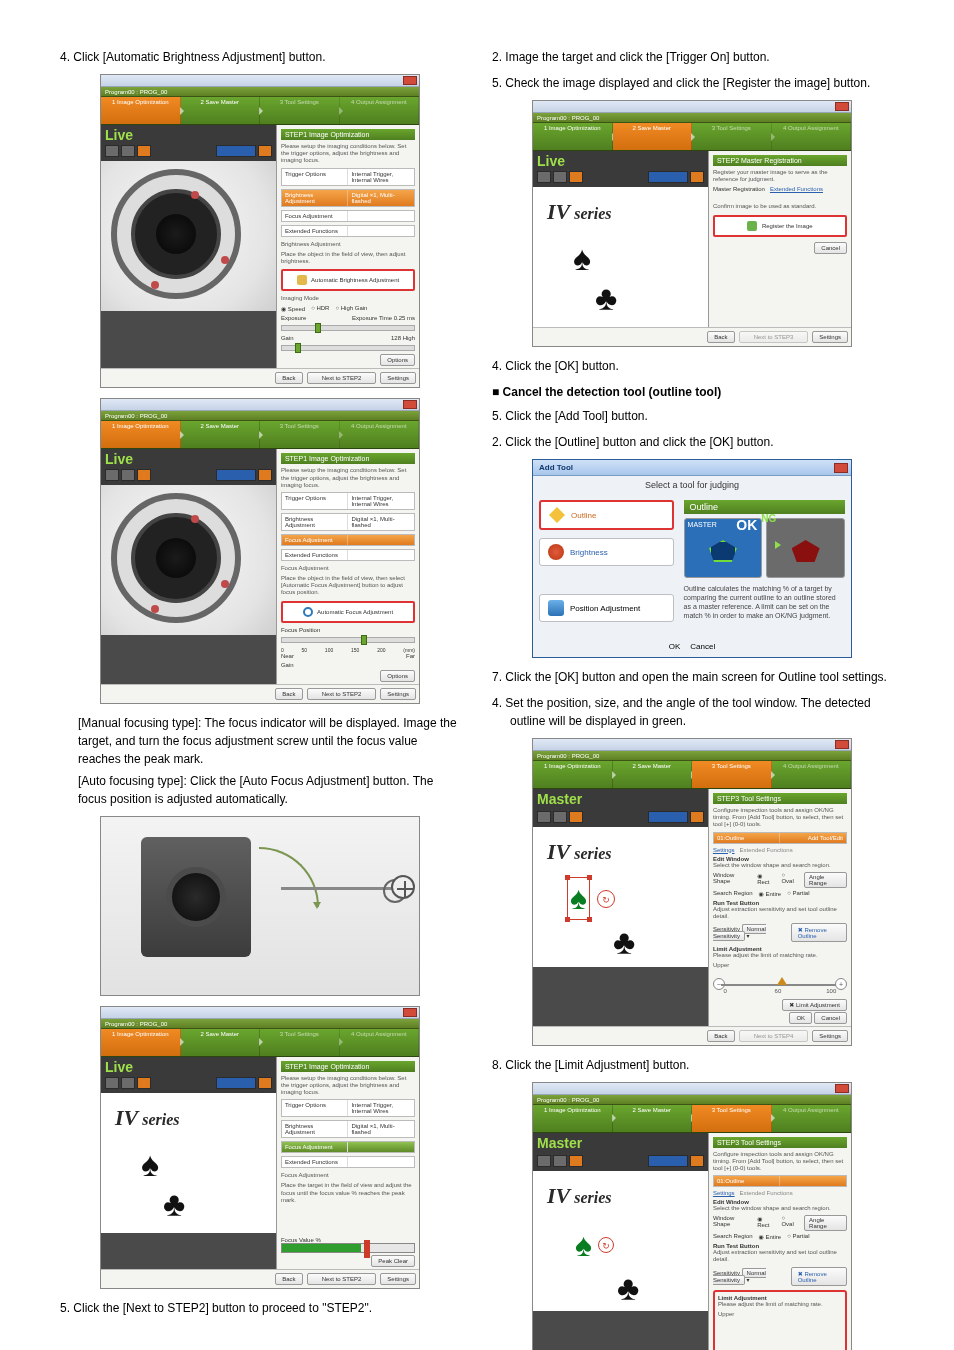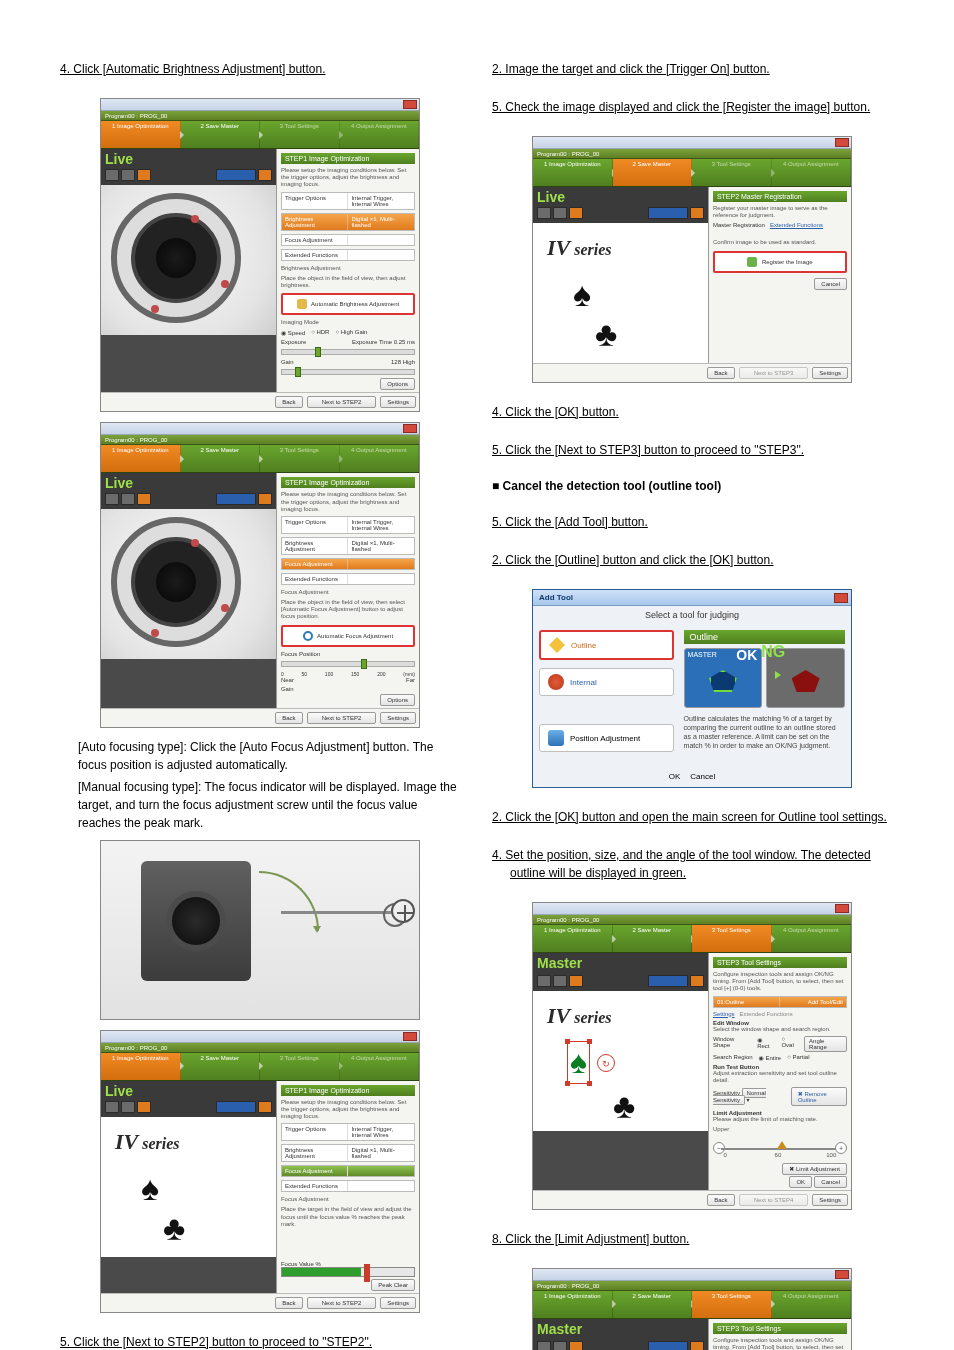--- a/index.html
+++ b/index.html
@@ -14,25 +14,24 @@
   }
   .two-col {
     display: flex;
     gap: 30px;
   }
   .col {
     flex: 1;
     min-width: 0;
   }
   .step-line {
-    margin: 20px 0;
+    margin: 8px 0;
     padding-left: 18px;
     text-indent: -18px;
     line-height: 1.5;
-    text-decoration: underline;
   }
   .body-text {
     margin: 4px 0 4px 18px;
     line-height: 1.5;
   }
   .heading {
     font-weight: bold;
     margin: 10px 0 6px 0;
   }
   .heading::before {
@@ -311,21 +310,21 @@
   }
   .dlg-addtool .preview .card.ok { background: #2a6fb8; }
   .dlg-addtool .preview .card.ng { background: #6b6b6b; }
   .dlg-addtool .preview .card .shape {
     position: absolute; left: 50%; top: 55%; transform: translate(-50%,-50%);
     width: 28px; height: 22px;
   }
   .dlg-addtool .preview .card.ok .shape { background: #0b3a72; clip-path: polygon(50% 0,100% 38%,82% 100%,18% 100%,0 38%); border:2px solid #6fdc3a; }
   .dlg-addtool .preview .card.ok .okbig { position:absolute; top:-2px; right:4px; color:#fff; font-size:14px; font-weight:bold; }
   .dlg-addtool .preview .card.ng .shape { background: #8a0f0f; clip-path: polygon(50% 0,100% 38%,82% 100%,18% 100%,0 38%); }
-  .dlg-addtool .preview .card.ng .ngbig { position:absolute; top:-6px; left:-6px; color:#8de04a; font-size:16px; font-weight:bold; }
+  .dlg-addtool .preview .card.ng .ngbig { position:absolute; top:-6px; left:-6px; color:#8de04a; font-size:10px; font-weight:bold; }
   .dlg-addtool .preview .card .ngarrow { position:absolute; top:22px; left:8px; width:0;height:0; border-left:6px solid #8de04a; border-top:4px solid transparent; border-bottom:4px solid transparent; }
   .dlg-addtool .desc {
     font-size: 7px;
     color: #444;
     margin-top: 6px;
     line-height: 1.3;
   }
   .dlg-addtool .dlg-foot {
     padding: 6px;
     display: flex;
@@ -638,22 +637,22 @@
           </div>
         </div>
         <div class="bottom-bar">
           <span class="btn">Back</span>
           <span class="btn wide">Next to STEP2</span>
           <span class="btn">Settings</span>
         </div>
       </div>
     </div>
 
+    <div class="body-text">[Manual focusing type]: The focus indicator will be displayed. Image the target, and turn the focus adjustment screw until the focus value reaches the peak mark.</div>
     <div class="body-text">[Auto focusing type]: Click the [Auto Focus Adjustment] button. The focus position is adjusted automatically.</div>
-    <div class="body-text">[Manual focusing type]: The focus indicator will be displayed. Image the target, and turn the focus adjustment screw until the focus value reaches the peak mark.</div>
 
     <div class="cam-big">
       <div class="body1"></div>
       <div class="lensr"></div>
       <div class="curve"></div>
       <div class="screw"></div>
       <div class="screw-head"></div>
     </div>
 
     <div class="fig-wrap">
@@ -789,39 +788,38 @@
         </div>
         <div class="bottom-bar">
           <span class="btn">Back</span>
           <span class="btn wide" style="opacity:.5">Next to STEP3</span>
           <span class="btn">Settings</span>
         </div>
       </div>
     </div>
 
     <div class="step-line">4.  Click the [OK] button.</div>
-    <div class="step-line">5.  Click the [Next to STEP3] button to proceed to "STEP3".</div>
 
     <div class="heading">Cancel the detection tool (outline tool)</div>
     <div class="step-line">5.  Click the [Add Tool] button.</div>
     <div class="step-line">2.  Click the [Outline] button and click the [OK] button.</div>
 
     <div class="fig-wrap">
       <div class="dlg-addtool" style="width:320px">
         <div class="dlg-title"><span>Add Tool</span><div class="close"></div></div>
         <div class="dlg-sub">Select a tool for judging</div>
         <div class="dlg-body">
           <div class="tool-list">
             <div class="tool-item highlight">
               <span class="ico outline"></span>
               <span style="color:#cc6a1e">Outline</span>
             </div>
             <div class="tool-item">
               <span class="ico colorarea"></span>
-              <span style="color:#2a5fae">Internal</span>
+              <span style="color:#2a5fae">Brightness</span>
             </div>
             <div style="height:20px"></div>
             <div class="tool-item">
               <span class="ico pos"></span>
               <span>Position Adjustment</span>
             </div>
           </div>
           <div class="preview">
             <div class="head">Outline</div>
             <div class="okng">
@@ -840,21 +838,21 @@
 A limit can be set on the match % in order to make an OK/NG judgment.</div>
           </div>
         </div>
         <div class="dlg-foot">
           <span class="btn wide">OK</span>
           <span class="btn wide">Cancel</span>
         </div>
       </div>
     </div>
 
-    <div class="step-line">2.  Click the [OK] button and open the main screen for Outline tool settings.</div>
+    <div class="step-line">7.  Click the [OK] button and open the main screen for Outline tool settings.</div>
     <div class="step-line">4.  Set the position, size, and the angle of the tool window. The detected outline will be displayed in green.</div>
 
     <div class="fig-wrap">
       <div class="fig" style="width:320px">
         <div class="titlebar">
             <div class="close"></div>
           </div>
         <div class="progbar" style="color:#fff;font-size:6px;padding-left:4px;line-height:10px">Program00 : PROG_00</div>
         <div class="wizard-steps">
           <div class="wstep"><span>1

